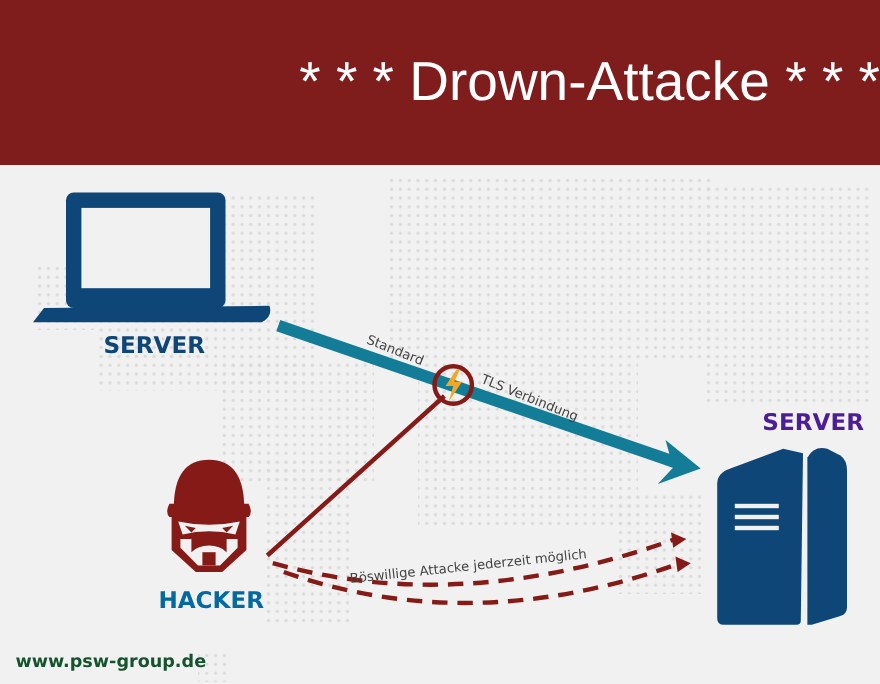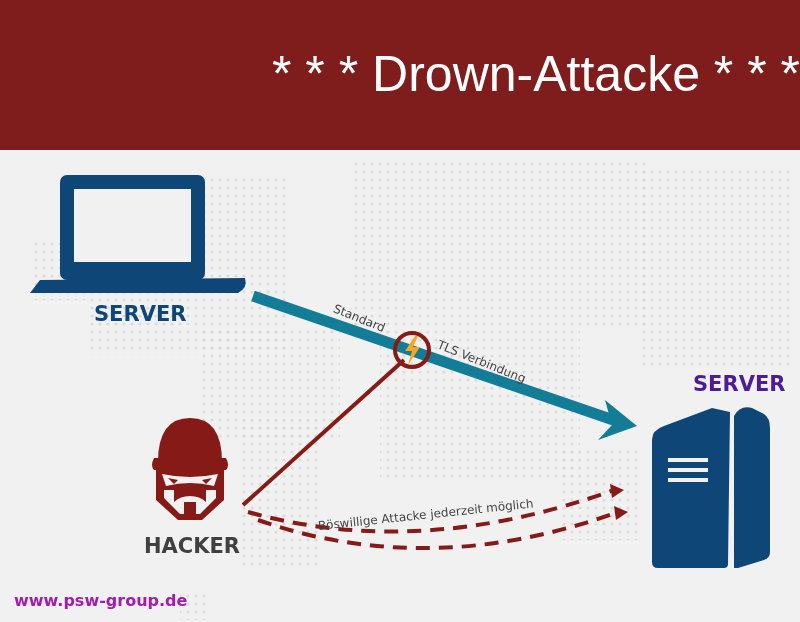--- a/index.html
+++ b/index.html
@@ -4,22 +4,22 @@
 <style>
   html, body { margin: 0; padding: 0; }
   body { width: 800px; height: 622px; overflow: hidden; position: relative; background: #efefef; font-family: "DejaVu Sans", sans-serif; }
   .banner { position: absolute; left: 0; top: 0; width: 800px; height: 150px; background: #7f1d1d; display: flex; align-items: center; justify-content: flex-end; }
   .banner-title { color: #ffffff; font-family: "Liberation Sans", sans-serif; font-weight: 300; font-size: 50px; letter-spacing: 0px; margin-top: -2px; }
   .stage { position: absolute; left: 0; top: 150px; width: 800px; height: 472px; background: #f1f1f1; }
   svg.diagram { position: absolute; left: 0; top: 0; }
   .label { position: absolute; font-family: "DejaVu Sans", sans-serif; font-weight: bold; }
   .client-label { left: 94px; top: 302px; font-size: 21px; color: #0e4677; }
   .server-label { left: 693px; top: 372px; font-size: 21px; color: #4c1d95; }
-  .hacker-label { left: 144px; top: 534px; font-size: 21px; color: #404040; }
-  .footer { position: absolute; left: 14px; top: 591px; font-size: 16px; font-weight: bold; color: #a21caf; font-family: "DejaVu Sans", sans-serif; text-align: center; }
+  .hacker-label { left: 144px; top: 534px; font-size: 21px; color: #0369a1; }
+  .footer { position: absolute; left: 14px; top: 591px; font-size: 16px; font-weight: bold; color: #14532d; font-family: "DejaVu Sans", sans-serif; text-align: center; }
   .rot { position: absolute; font-size: 12px; color: #444; white-space: nowrap; transform-origin: left center; }
   .t-standard { left: 334px; top: 301px; transform: rotate(22deg); }
   .t-tls { left: 438px; top: 337px; transform: rotate(22deg); }
   .t-attack { left: 318px; top: 519px; transform: rotate(-6deg); font-size: 12px; }
 </style>
 </head>
 <body>
 
 <div class="banner">
   <div class="banner-title">* * * Drown-Attacke * * *</div>

